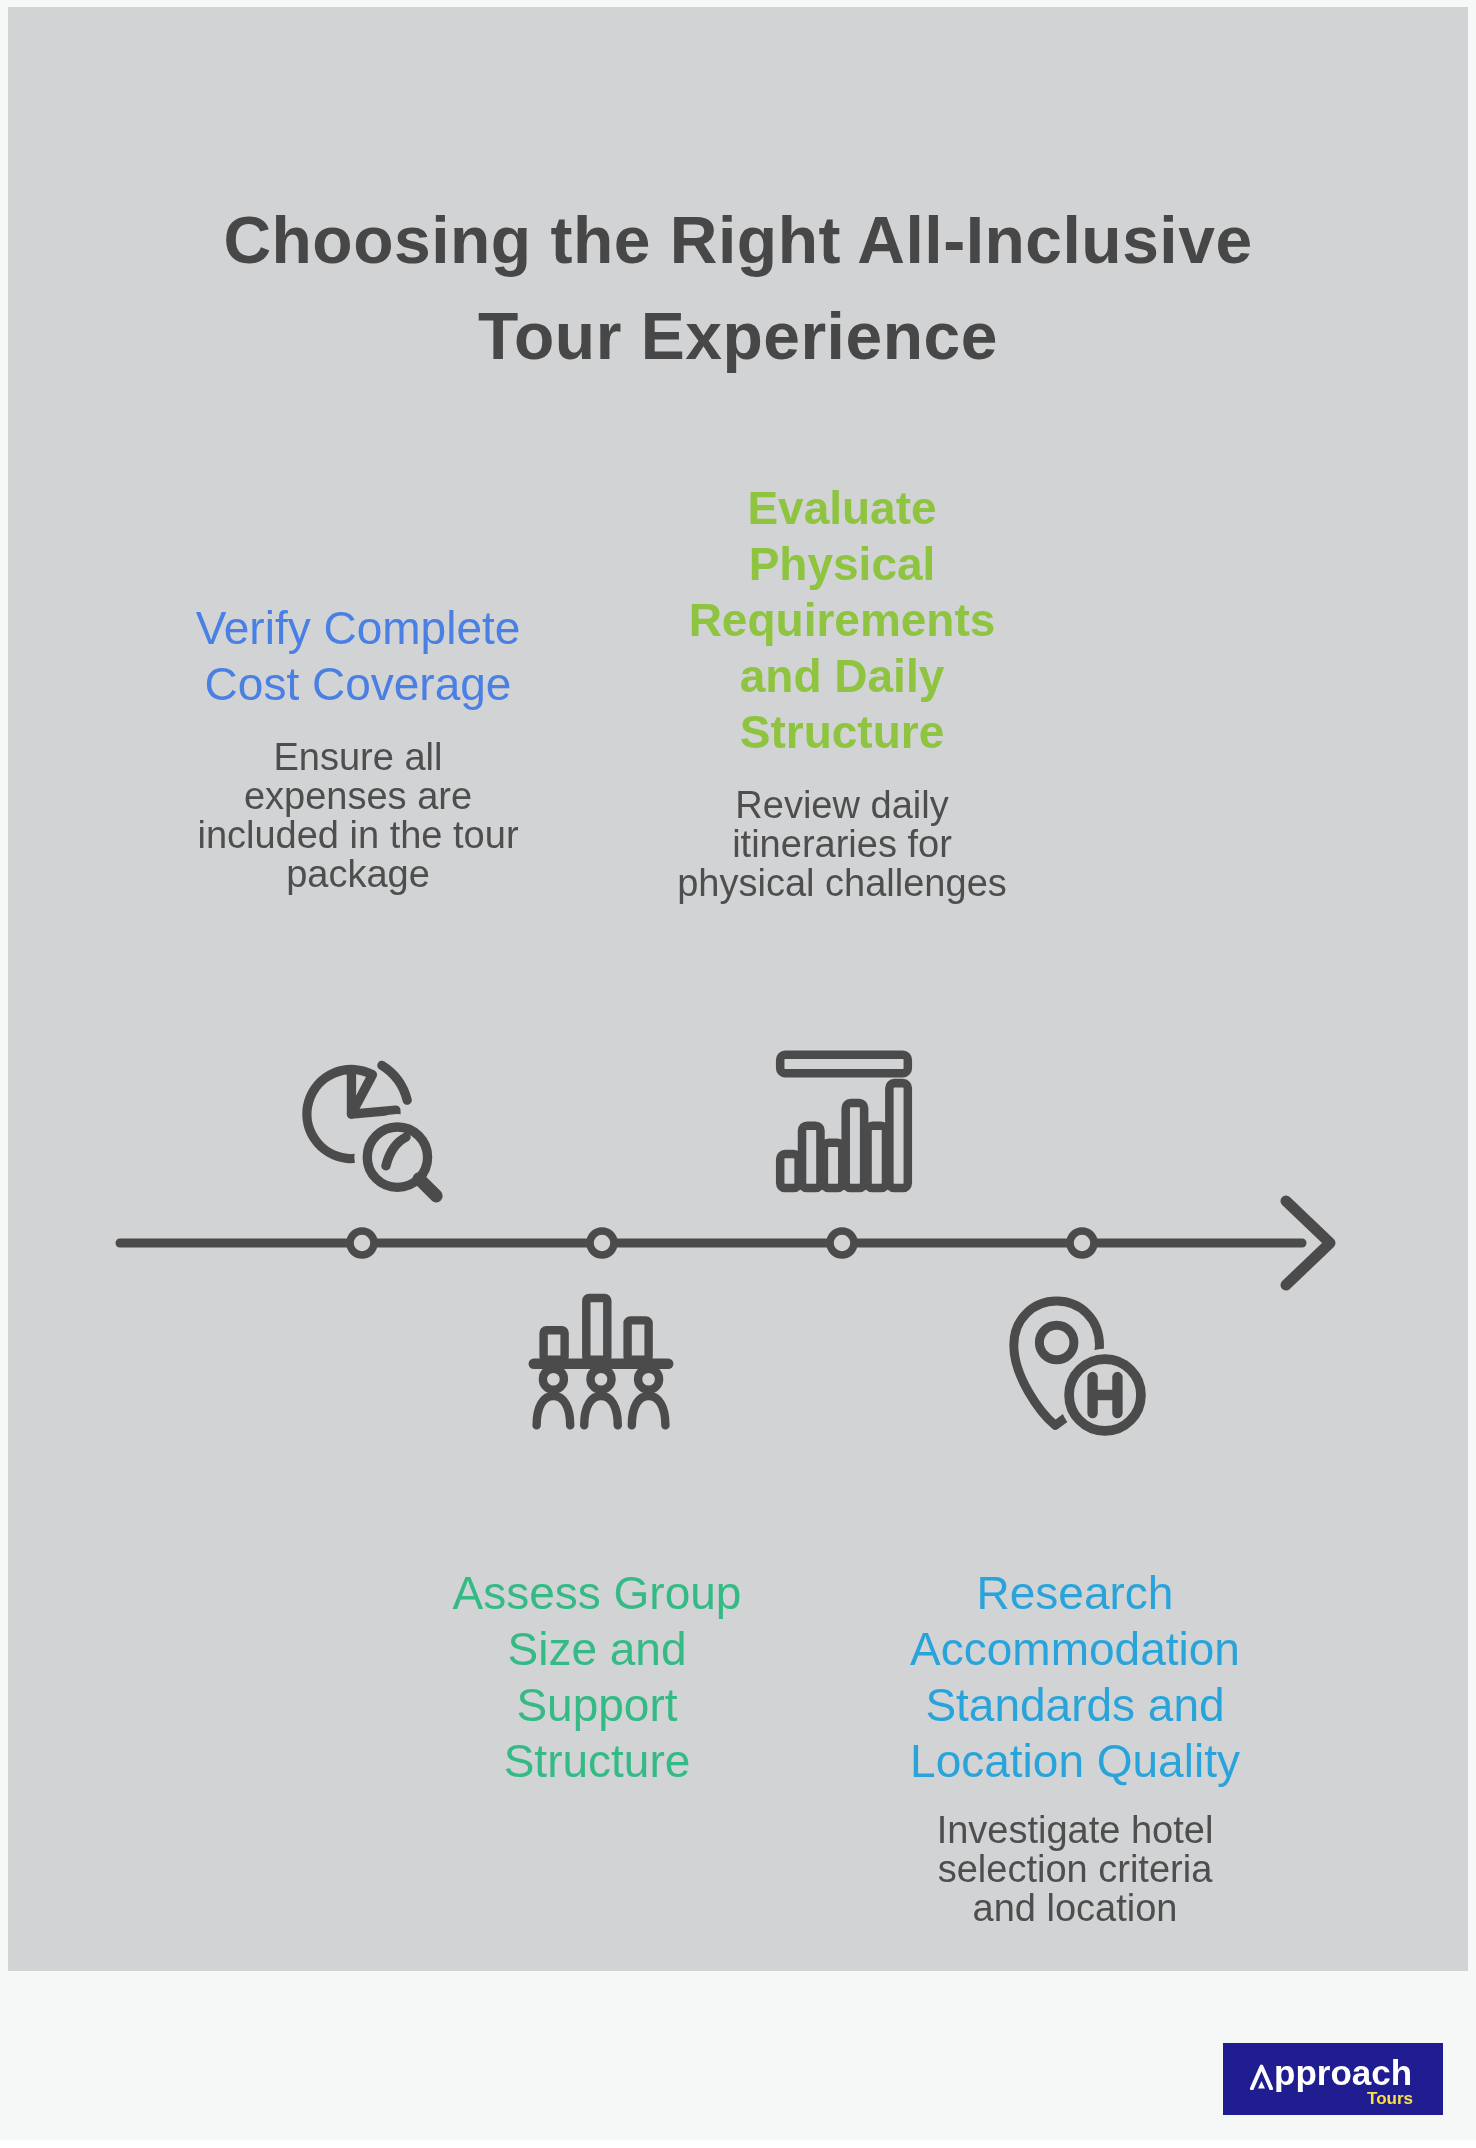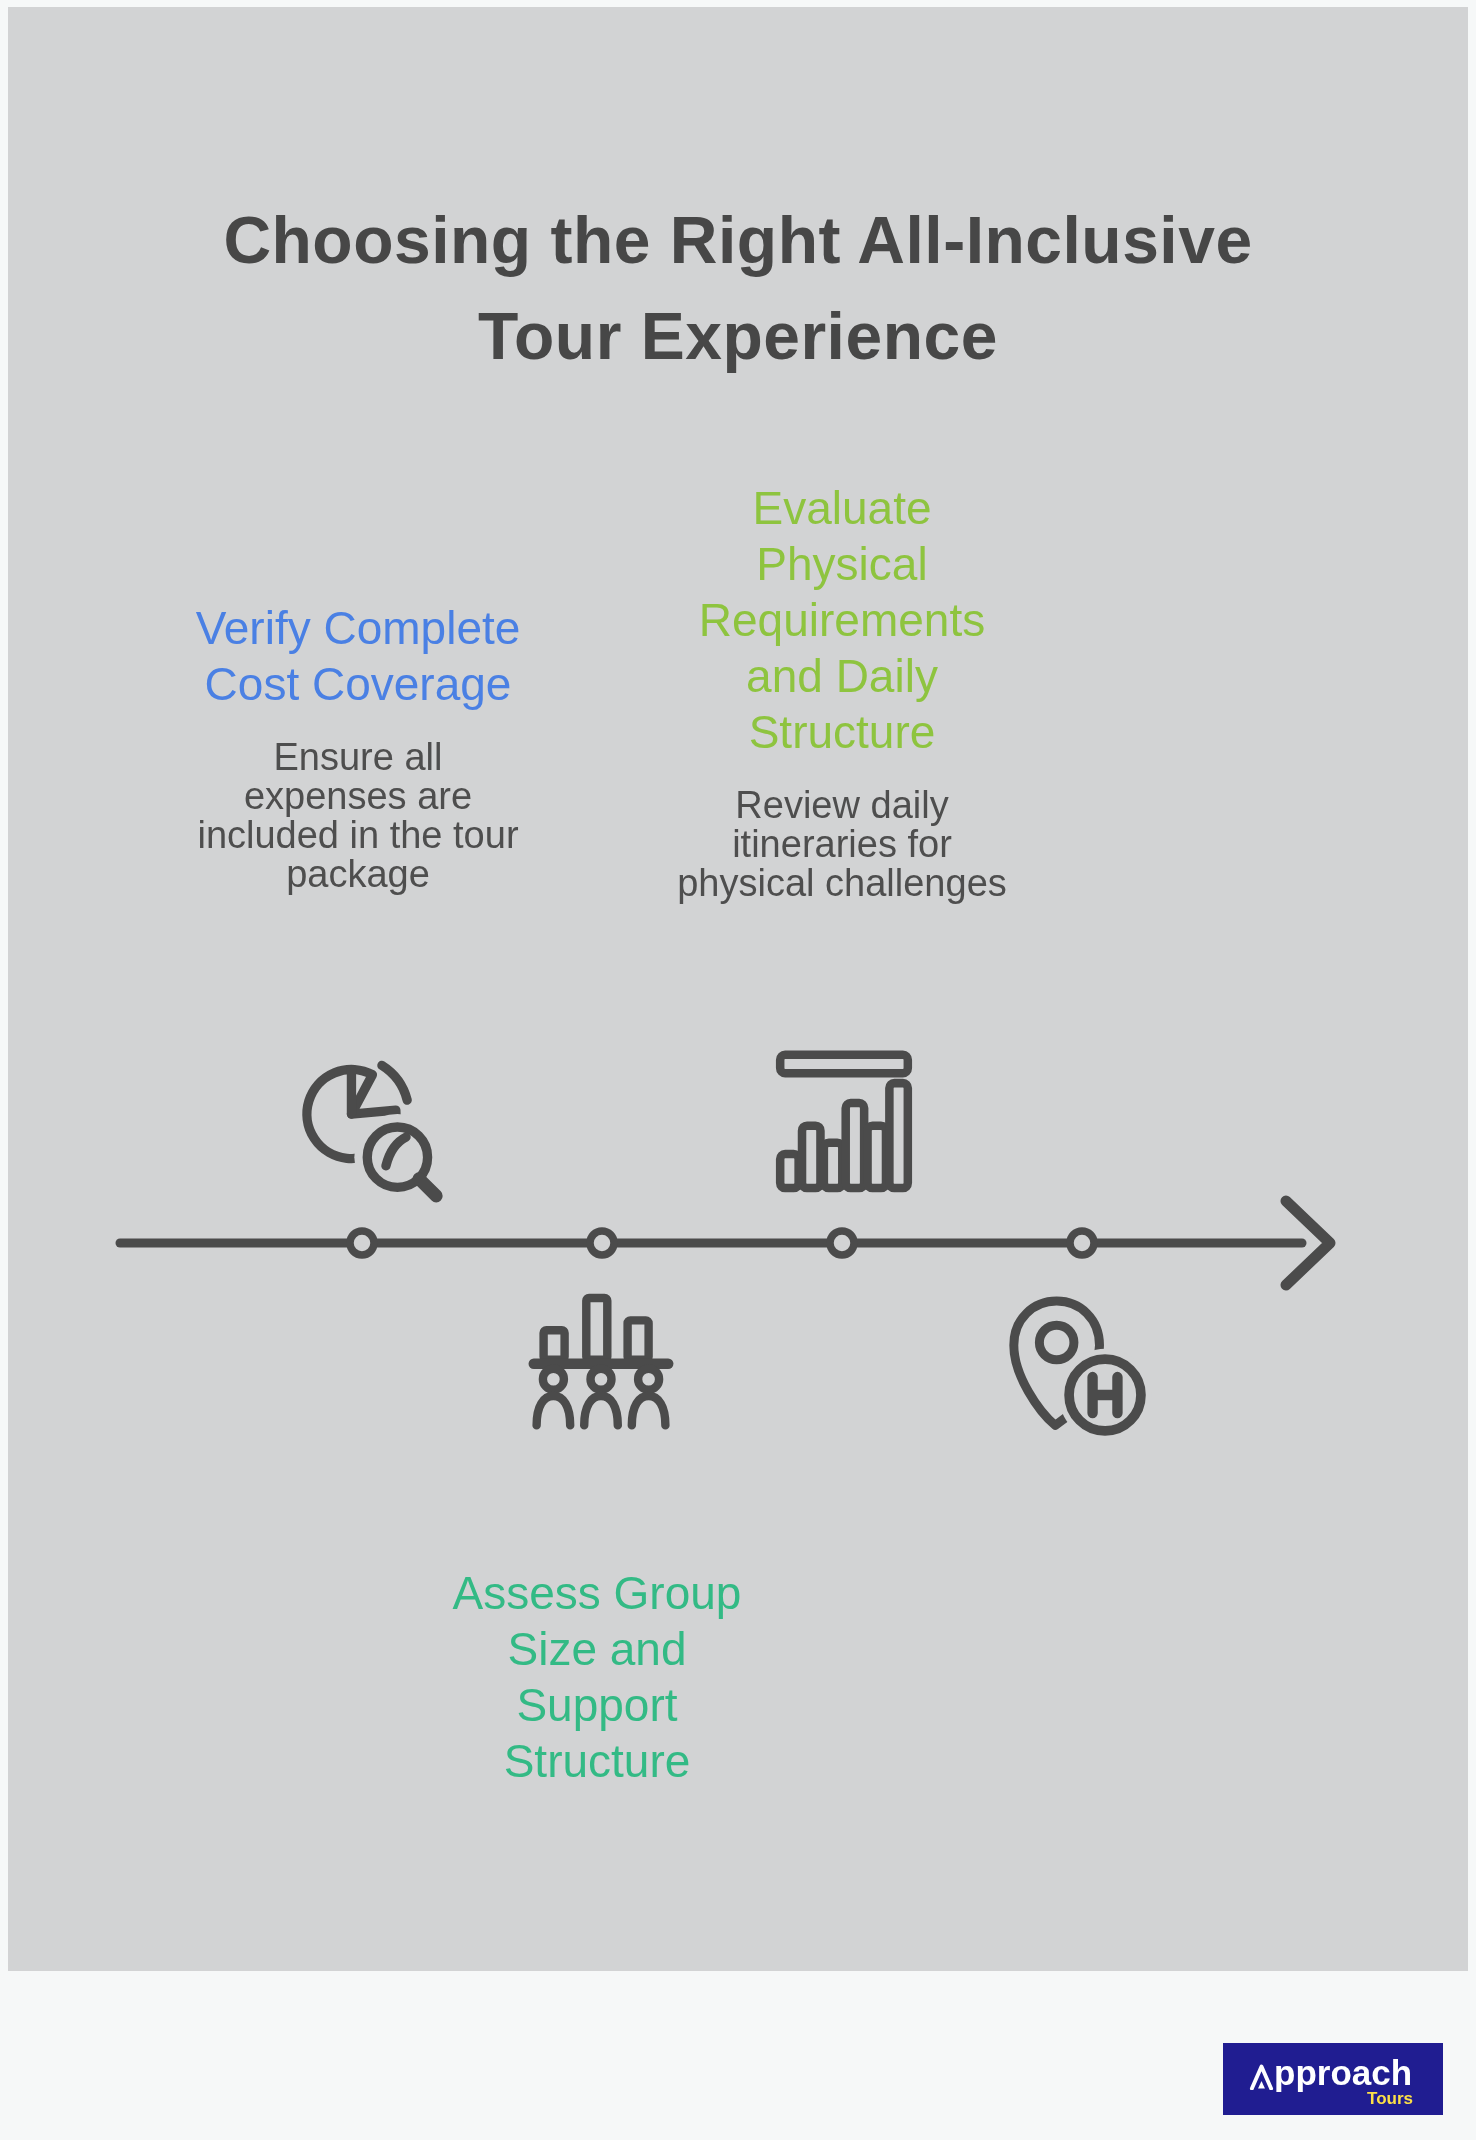--- a/index.html
+++ b/index.html
@@ -43,21 +43,21 @@
   <div class="ms ms1">
     <div class="ms-title" style="color: rgb(74, 128, 228);">Verify Complete
 Cost Coverage</div>
     <div class="ms-desc">Ensure all
 expenses are
 included in the tour
 package</div>
   </div>
 
   <div class="ms ms2">
-    <div class="ms-title" style="color: rgb(142, 196, 63);">Evaluate
+    <div class="ms-title" style="color: rgb(142, 196, 63); font-weight: bold;">Evaluate
 Physical
 Requirements
 and Daily
 Structure</div>
     <div class="ms-desc">Review daily
 itineraries for
 physical challenges</div>
   </div>
 
   <svg class="icon" style="left:294px;top:1048px" width="158" height="158" viewBox="0 0 110 110">
@@ -110,20 +110,29 @@
     <path class="stroke" stroke-width="7.5" d="M67 63 L67 89 M85 63 L85 89 M67 76 L85 76"></path>
   </svg>
 
   <div class="ms ms3">
     <div class="ms-title" style="color: rgb(51, 186, 133);">Assess Group
 Size and
 Support
 Structure</div>
   </div>
 
+  <div class="ms ms4">
+    <div class="ms-title" style="color: rgb(41, 164, 218);">Research
+Accommodation
+Standards and
+Location Quality</div>
+    <div class="ms-desc">Investigate hotel
+selection criteria
+and location</div>
+  </div>
 
   <div class="logo">
     <div class="logo-main">
       <svg width="25" height="27" viewBox="0 0 26 27">
         <path d="M3 26 L13 3 L23 26" fill="none" stroke="#ffffff" stroke-width="4" stroke-linecap="round" stroke-linejoin="round"></path>
         <path d="M9.4 26 L13 18.2 L16.6 26 Z" fill="#ffffff"></path>
       </svg>
       <span class="word">pproach</span>
     </div>
     <div class="logo-sub">Tours</div>

